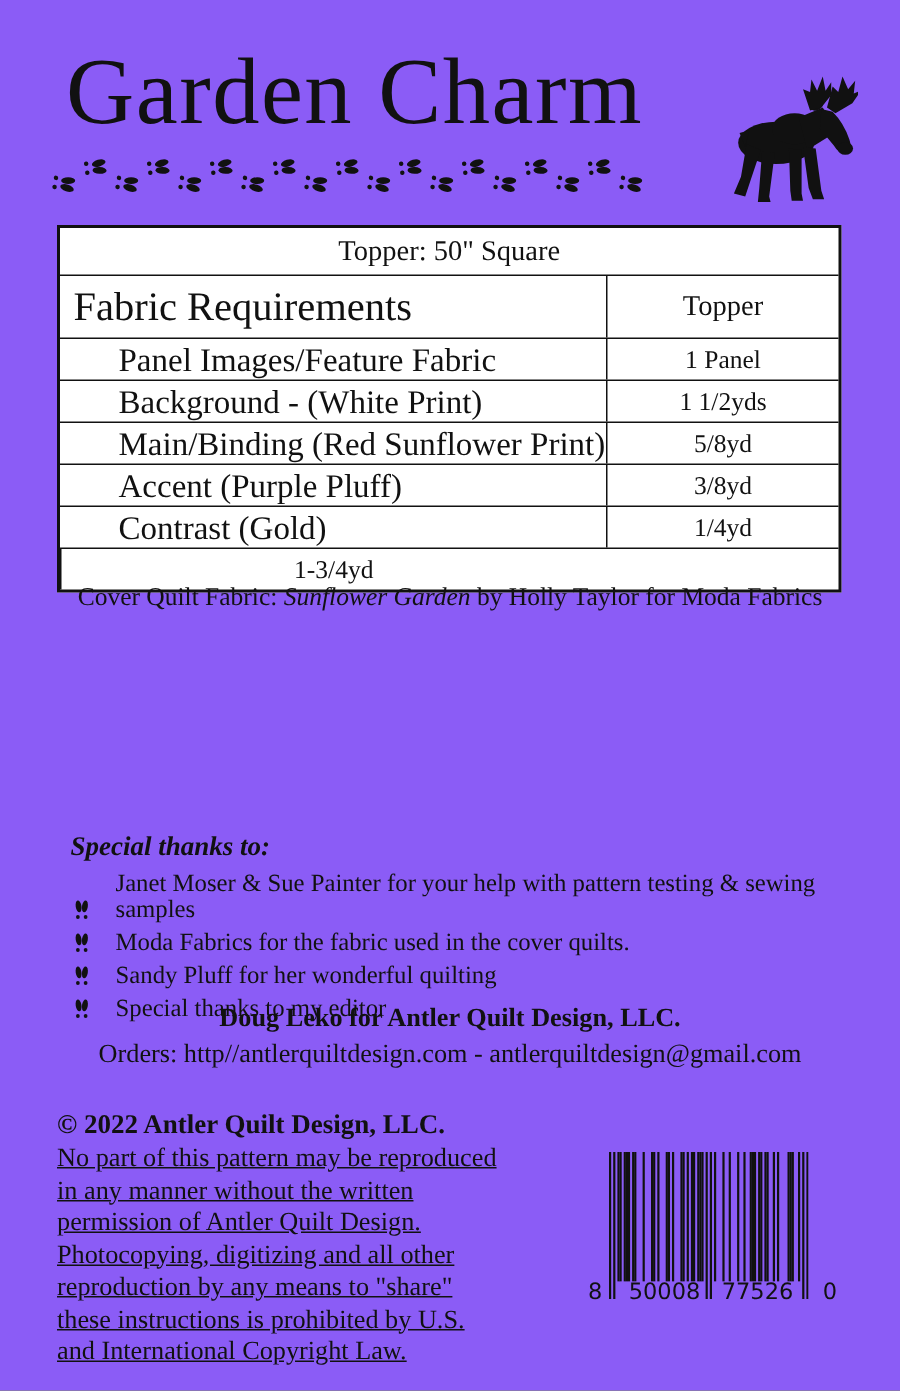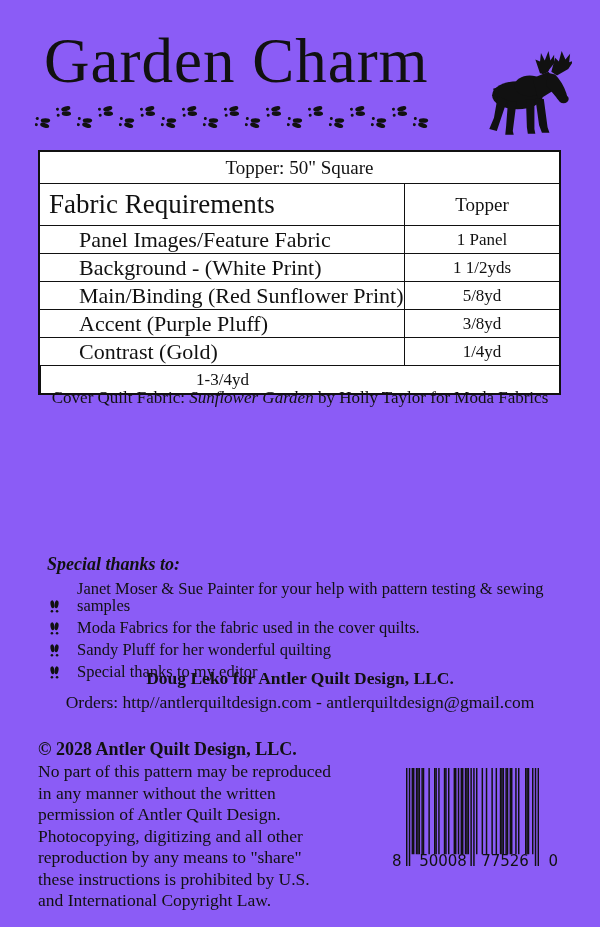--- a/index.html
+++ b/index.html
@@ -51,21 +51,21 @@
   .thanks-h{font-size:18px;font-weight:bold;font-style:italic;margin-bottom:5px;}
   .thx-item{display:flex;align-items:flex-end;margin-bottom:5px;font-size:16.5px;line-height:17px;}
   .thx-bullet{width:11px;height:15px;margin:0 17px 0 2px;flex:0 0 auto;}
   
   .credit{position:absolute;left:0;top:668px;width:100%;text-align:center;}
   .byline{font-size:17.5px;font-weight:bold;margin-bottom:3px;}
   .orders{font-size:17.5px;}
   
   .copyblock{position:absolute;left:38px;top:739px;width:330px;}
   .copy-title{font-size:18px;font-weight:bold;margin-bottom:1px;}
-  .copy-body{font-size:17.5px;line-height:21.5px;white-space:pre-line;}
+  .copy-body{font-size:17.5px;line-height:21.5px;white-space:pre-line;text-decoration:underline;}
   .barcode{position:absolute;left:392px;top:768px;width:168px;height:112px;}
   .bc-bars{position:absolute;left:14px;top:0;width:133px;height:98px;fill:#111;}
   .bc-digit,.bc-group{
     position:absolute;top:84px;font-family:"DejaVu Sans", sans-serif;
     font-size:15px;color:#111;
   }
   .bc-d1{left:0;}
   .bc-g1{left:22px;width:58px;text-align:center;}
   .bc-g2{left:84px;width:58px;text-align:center;}
   .bc-d2{right:2px;}
@@ -266,21 +266,21 @@
       <span>Special thanks to my editor</span>
     </div>
   </div>
 
   <div class="credit">
     <div class="byline">Doug Leko for Antler Quilt Design, LLC.</div>
     <div class="orders">Orders: http//antlerquiltdesign.com - antlerquiltdesign@gmail.com</div>
   </div>
 
   <div class="copyblock">
-    <div class="copy-title">© 2028 Antler Quilt Design, LLC.</div>
+    <div class="copy-title">© 2022 Antler Quilt Design, LLC.</div>
     <div class="copy-body">No part of this pattern may be reproduced
 in any manner without the written
 permission  of Antler Quilt Design.
 Photocopying, digitizing and all other
 reproduction by any means to "share"
 these instructions is prohibited by U.S.
 and International Copyright Law.</div>
   </div>
 
   <div class="barcode">

